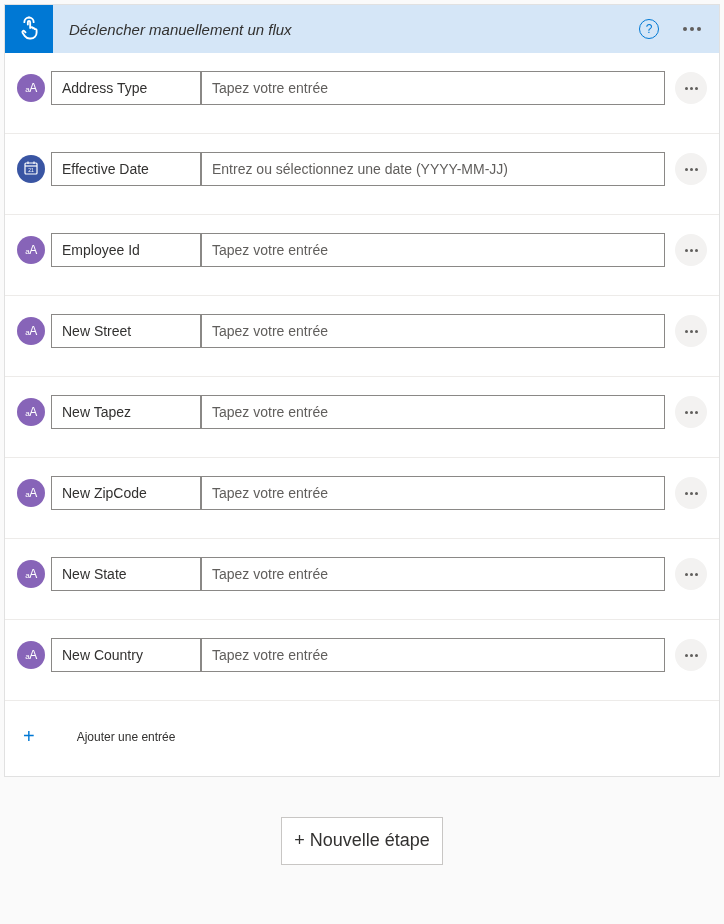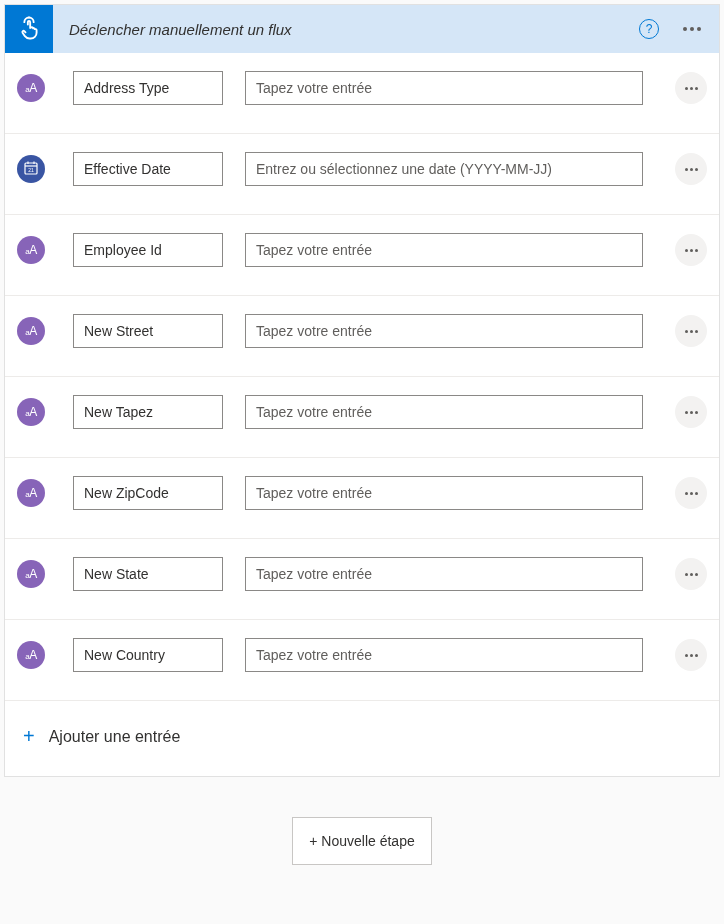--- a/index.html
+++ b/index.html
@@ -62,21 +62,21 @@
       width: 4px; height: 4px; background: #605e5c; border-radius: 50%;
     }
 
     .card-body { padding: 0; }
 
     .row {
       display: flex;
       align-items: center;
       padding: 18px 12px 28px 12px;
       border-bottom: 1px solid #edebe9;
-      gap: 22px;
+      gap: 0;
     }
     .row:nth-last-child(2) { border-bottom: 1px solid #edebe9; }
 
     .type-icon {
       width: 28px;
       height: 28px;
       border-radius: 50%;
       display: flex;
       align-items: center;
       justify-content: center;
@@ -139,35 +139,35 @@
       padding: 24px 18px 28px 18px;
       color: #323130;
       cursor: pointer;
     }
     .plus {
       color: #0078d4;
       font-size: 20px;
       margin-right: 14px;
       font-weight: 300;
     }
-    .add-row-label { font-size: 16px; }
+    .add-row-label { font-size: 12px; margin-left: 28px; }
 
     .footer-buttons {
       display: flex;
       justify-content: center;
       gap: 24px;
       margin-top: 40px;
     }
     .footer-btn {
       min-width: 140px;
       height: 48px;
       border: 1px solid #c8c6c4;
       background: #fff;
       font-family: inherit;
-      font-size: 14px;
+      font-size: 18px;
       color: #323130;
       cursor: pointer;
       line-height: 1.3;
       padding: 4px 12px;
     }
     .footer-btn.save { color: #a19f9d; }
   </style>
 </head>
 <body>
 

